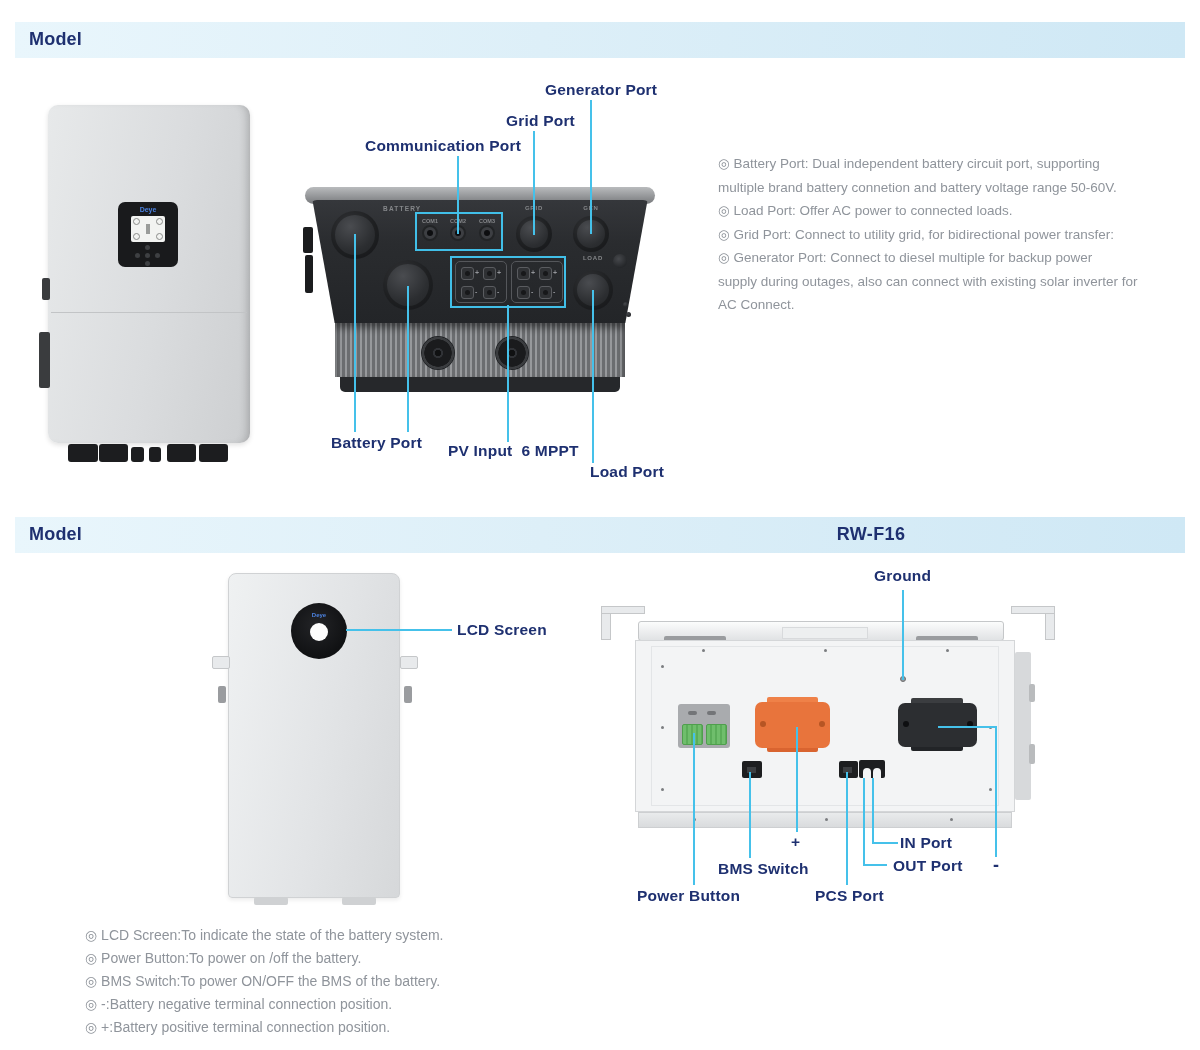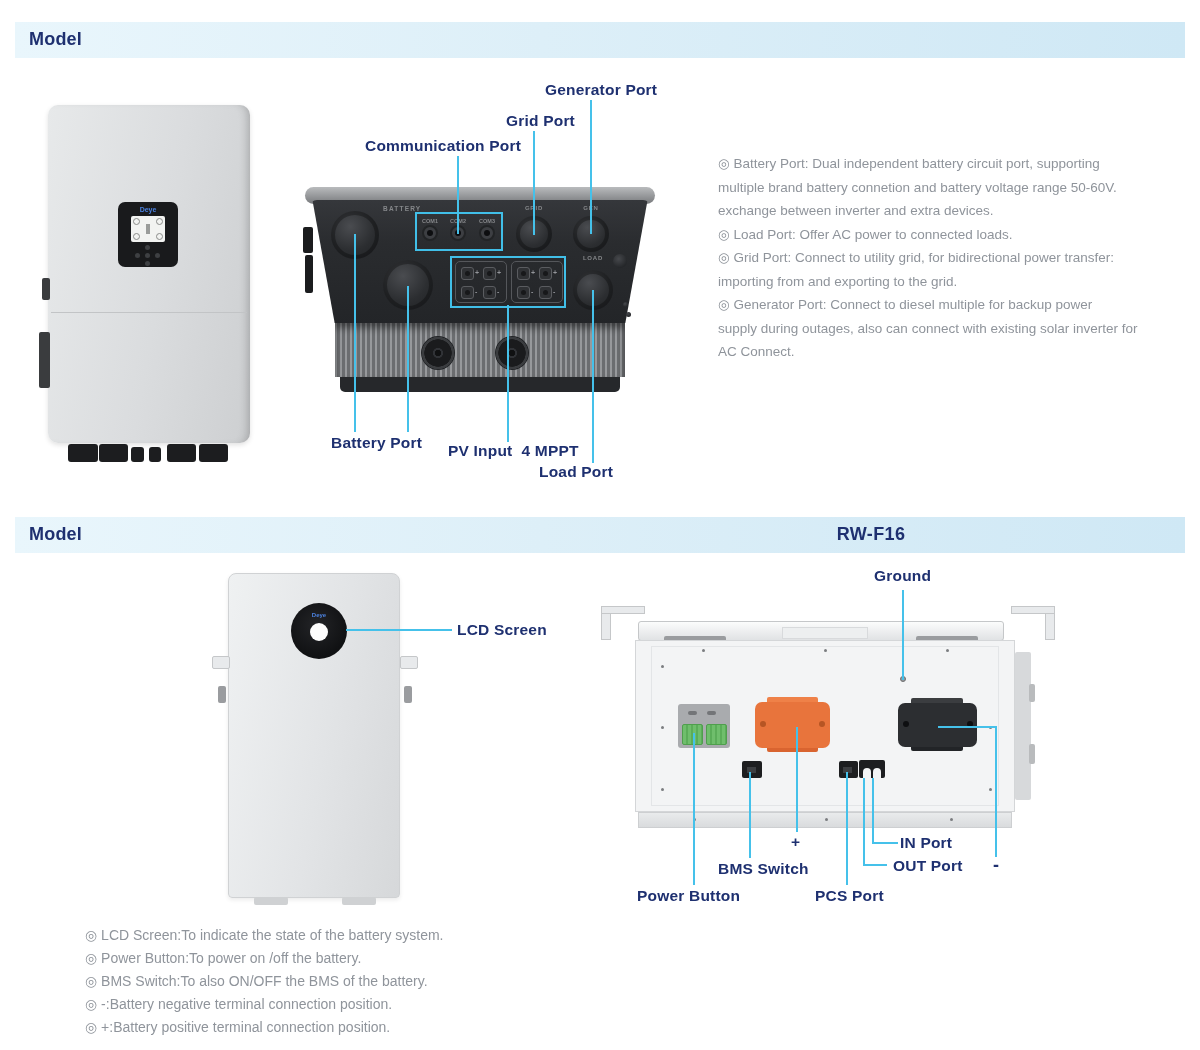--- a/index.html
+++ b/index.html
@@ -167,30 +167,28 @@
     <div class="lv" style="left:457px;top:156px;height:78px"></div>
     <div class="lv" style="left:354px;top:234px;height:198px"></div>
     <div class="lv" style="left:407px;top:286px;height:146px"></div>
     <div class="lv" style="left:507px;top:305px;height:137px"></div>
     <div class="lv" style="left:592px;top:290px;height:173px"></div>
 
     <div class="callout" style="left:545px;top:81px">Generator Port</div>
     <div class="callout" style="left:506px;top:112px">Grid Port</div>
     <div class="callout" style="left:365px;top:137px">Communication Port</div>
     <div class="callout" style="left:331px;top:434px">Battery Port</div>
-    <div class="callout" style="left:448px;top:442px">PV Input  4 MPPT</div>
-    <div class="callout" style="left:539px;top:463px">Load Port</div>
+    <div class="callout" style="left:448px;top:442px">PV Input  6 MPPT</div>
+    <div class="callout" style="left:590px;top:463px">Load Port</div>
 
     <div class="desc abs" style="left:718px;top:152px;width:470px">
       <p>◎ Battery Port: Dual independent battery circuit port, supporting</p>
       <p>multiple brand battery connetion and battery voltage range 50-60V.</p>
-      <p>exchange between inverter and extra devices.</p>
       <p>◎ Load Port: Offer AC power to connected loads.</p>
       <p>◎ Grid Port: Connect to utility grid, for bidirectional power transfer:</p>
-      <p>importing from and exporting to the grid.</p>
       <p>◎ Generator Port: Connect to diesel multiple for backup power</p>
       <p>supply during outages, also can connect with existing solar inverter for</p>
       <p>AC Connect.</p>
     </div>
   </div>
 
   <div class="sec">
 
     <div class="model-bar" style="top:517px">
       <span class="model-label">Model</span>
@@ -285,18 +283,18 @@
     <div class="callout" style="left:718px;top:860px">BMS Switch</div>
     <div class="callout" style="left:791px;top:833px">+</div>
     <div class="callout" style="left:815px;top:887px">PCS Port</div>
     <div class="callout" style="left:893px;top:857px">OUT Port</div>
     <div class="callout" style="left:900px;top:834px">IN Port</div>
     <div class="callout" style="left:993px;top:855px;font-size:18px">-</div>
 
     <div class="desc abs" style="left:85px;top:924px;width:500px">
       <p style="line-height:23px;font-size:14px">◎ LCD Screen:To indicate the state of the battery system.</p>
       <p style="line-height:23px;font-size:14px">◎ Power Button:To power on /off the battery.</p>
-      <p style="line-height:23px;font-size:14px">◎ BMS Switch:To also ON/OFF the BMS of the battery.</p>
+      <p style="line-height:23px;font-size:14px">◎ BMS Switch:To power ON/OFF the BMS of the battery.</p>
       <p style="line-height:23px;font-size:14px">◎ -:Battery negative terminal connection position.</p>
       <p style="line-height:23px;font-size:14px">◎ +:Battery positive terminal connection position.</p>
     </div>
   </div>
 </div>
 
 </body></html>

